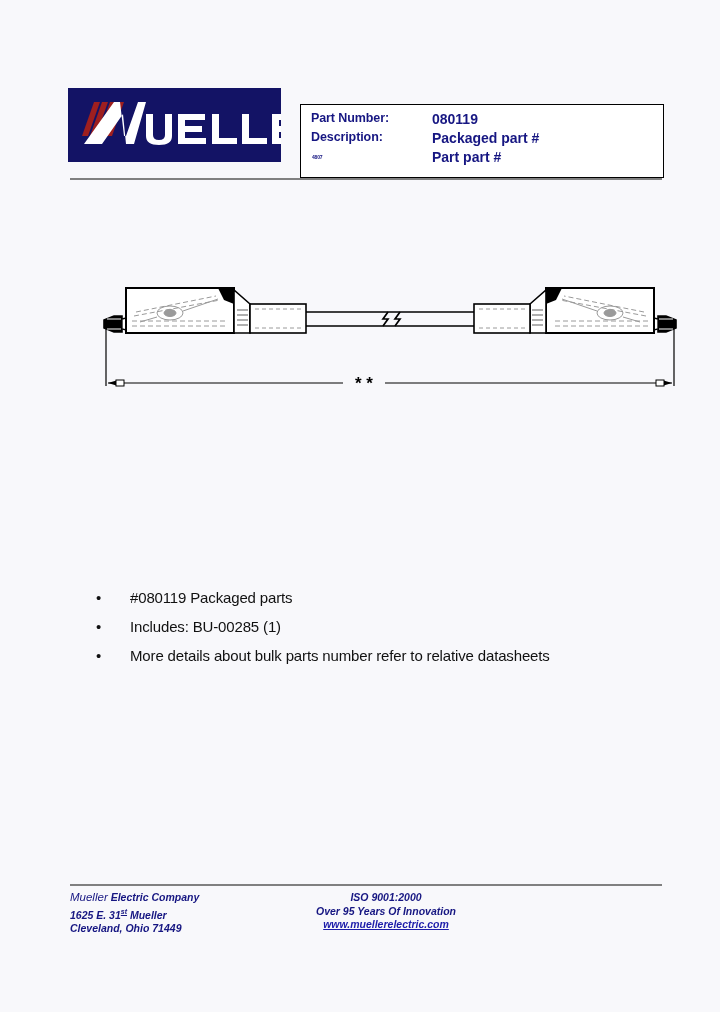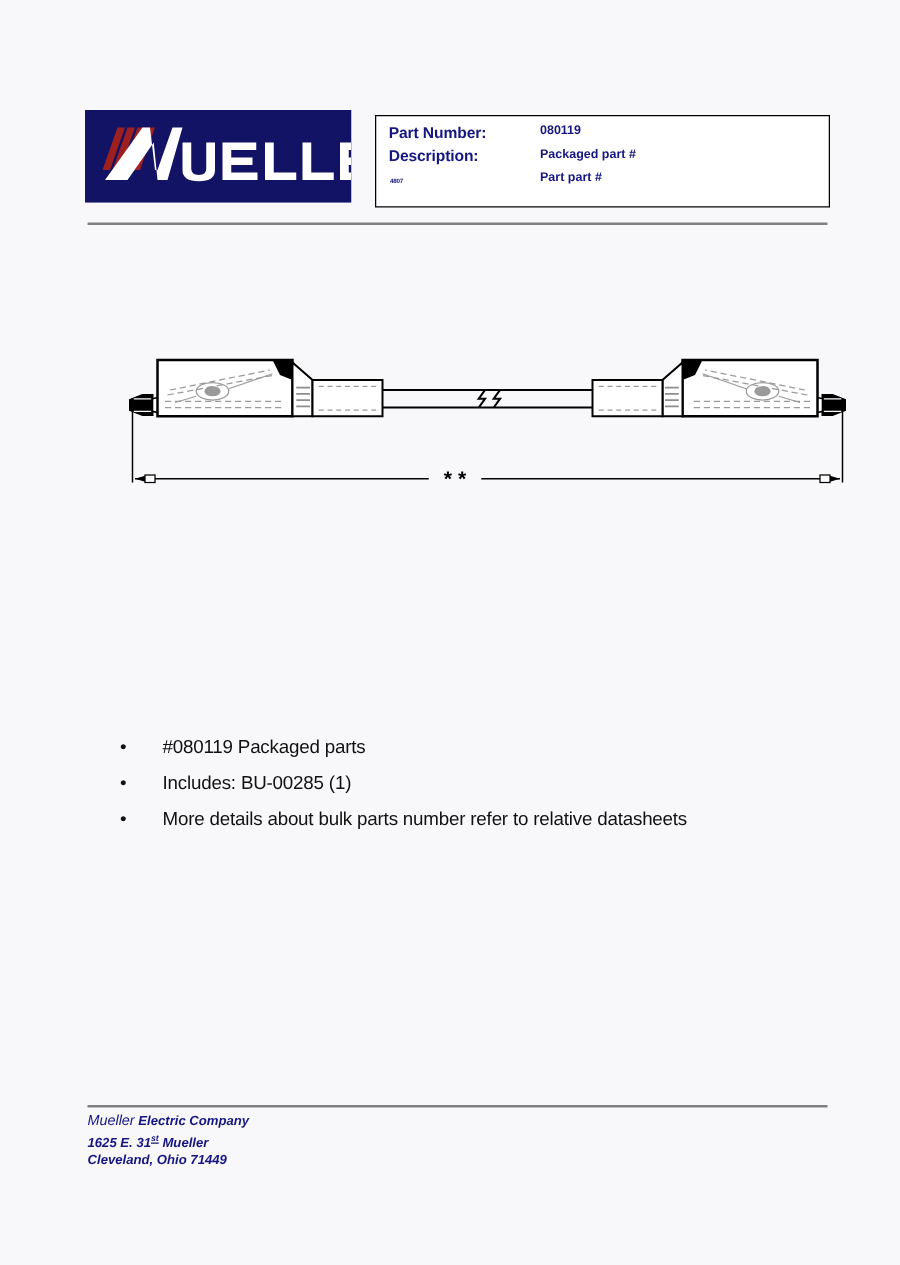--- a/index.html
+++ b/index.html
@@ -39,21 +39,21 @@
   }
   .logo-svg {
     display: block;
     width: 213px;
     height: 74px;
   }
 
   .part-box {
     position: absolute;
     left: 232px;
-    top: 4px;
+    top: 16px;
     width: 364px;
     height: 74px;
     border: 1px solid #000000;
     background: #ffffff;
     box-sizing: border-box;
   }
   .part-grid {
     position: relative;
     width: 100%;
     height: 100%;
@@ -66,21 +66,21 @@
     font-size: 12.5px;
     letter-spacing: -0.1px;
     white-space: nowrap;
   }
   .pb-label.regular { font-weight: bold; text-align: center; }
   .pb-value {
     position: absolute;
     left: 131px;
     color: #161682;
     font-weight: bold;
-    font-size: 10px;
+    font-size: 14px;
     white-space: nowrap;
   }
   .pb-row1 { top: 6px; }
   .pb-row2 { top: 25px; }
   .pb-row3 { top: 44px; }
   .pb-tiny {
     position: absolute;
     left: 11px;
     top: 49px;
     color: #161682;
@@ -340,16 +340,21 @@
     <div class="f-col f-left">
       <div>
         <span class="f-strong">Mueller</span><span class="f-reg"> Electric Company</span>
       </div>
       <div>
         <span>1625 E. 31</span><sup>st</sup><span> Mueller</span>
       </div>
       <div>Cleveland, Ohio  71449</div>
     </div>
 
+    <div class="f-col f-mid">
+      <div>ISO 9001:2000</div>
+      <div>Over 95 Years Of Innovation</div>
+      <div class="f-link">www.muellerelectric.com</div>
+    </div>
 
   </div>
 
 </div>
 
 </body></html>

